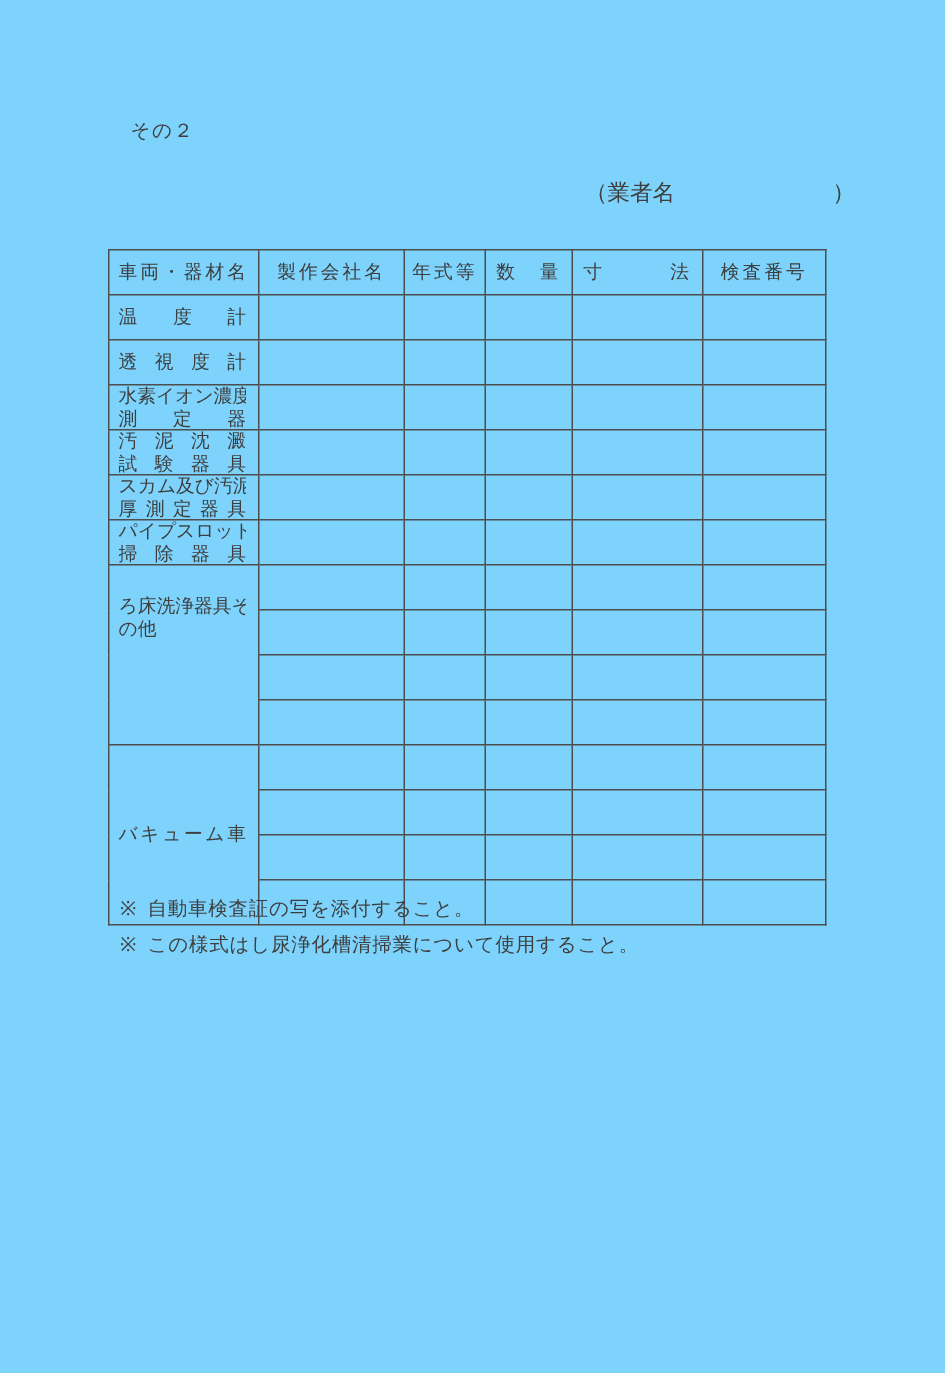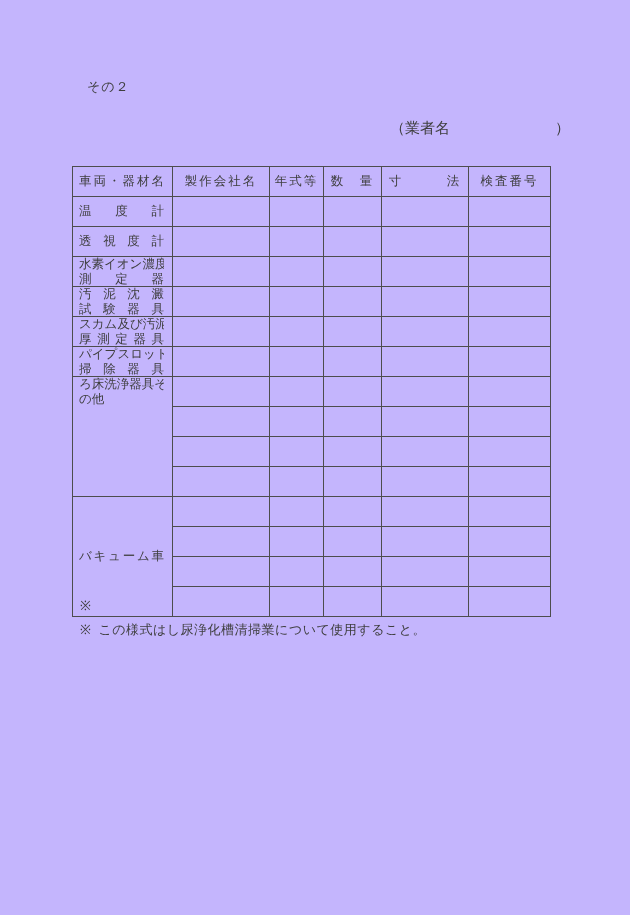--- a/index.html
+++ b/index.html
@@ -2,21 +2,21 @@
 <html><head>
 <meta charset="utf-8">
 <style>
   * { margin: 0; padding: 0; box-sizing: border-box; }
   html, body { background: #e8e8e8; }
   body { font-family: "Liberation Serif", "DejaVu Serif", serif; }
   .page {
     position: relative;
     width: 630px;
     height: 915px;
-    background: #c4b5fd;
+    background: #7dd3fc;
     color: #3e3e3e;
     overflow: hidden;
     text-decoration: underline;
   }
   .page-label {
     position: absolute;
     left: 87px;
     top: 78px;
     font-size: 13px;
     letter-spacing: 1px;
@@ -68,21 +68,21 @@
     line-height: 14.5px;
     white-space: nowrap;
     overflow: hidden;
   }
   td.label-cell .line.justify {
     display: flex;
     justify-content: space-between;
   }
   td.label-cell.v-top {
     vertical-align: top;
-    padding-top: 0;
+    padding-top: 20px;
   }
   td.empty-cell { background: transparent; }
   .notes {
     position: absolute;
     left: 80px;
     top: 597px;
     font-size: 13px;
   }
   .note {
     display: flex;
@@ -315,20 +315,21 @@
           <td class="empty-cell"></td>
           <td class="empty-cell"></td>
           <td class="empty-cell"></td>
         </tr>
       </tbody>
   </table>
 
   <div class="notes">
       <div class="note">
         <span>※</span>
+        <span>自動車検査証の写を添付すること。</span>
       </div>
       <div class="note">
         <span>※</span>
         <span>この様式はし尿浄化槽清掃業について使用すること。</span>
       </div>
     </div>
 
 </div>
 
 </body></html>

